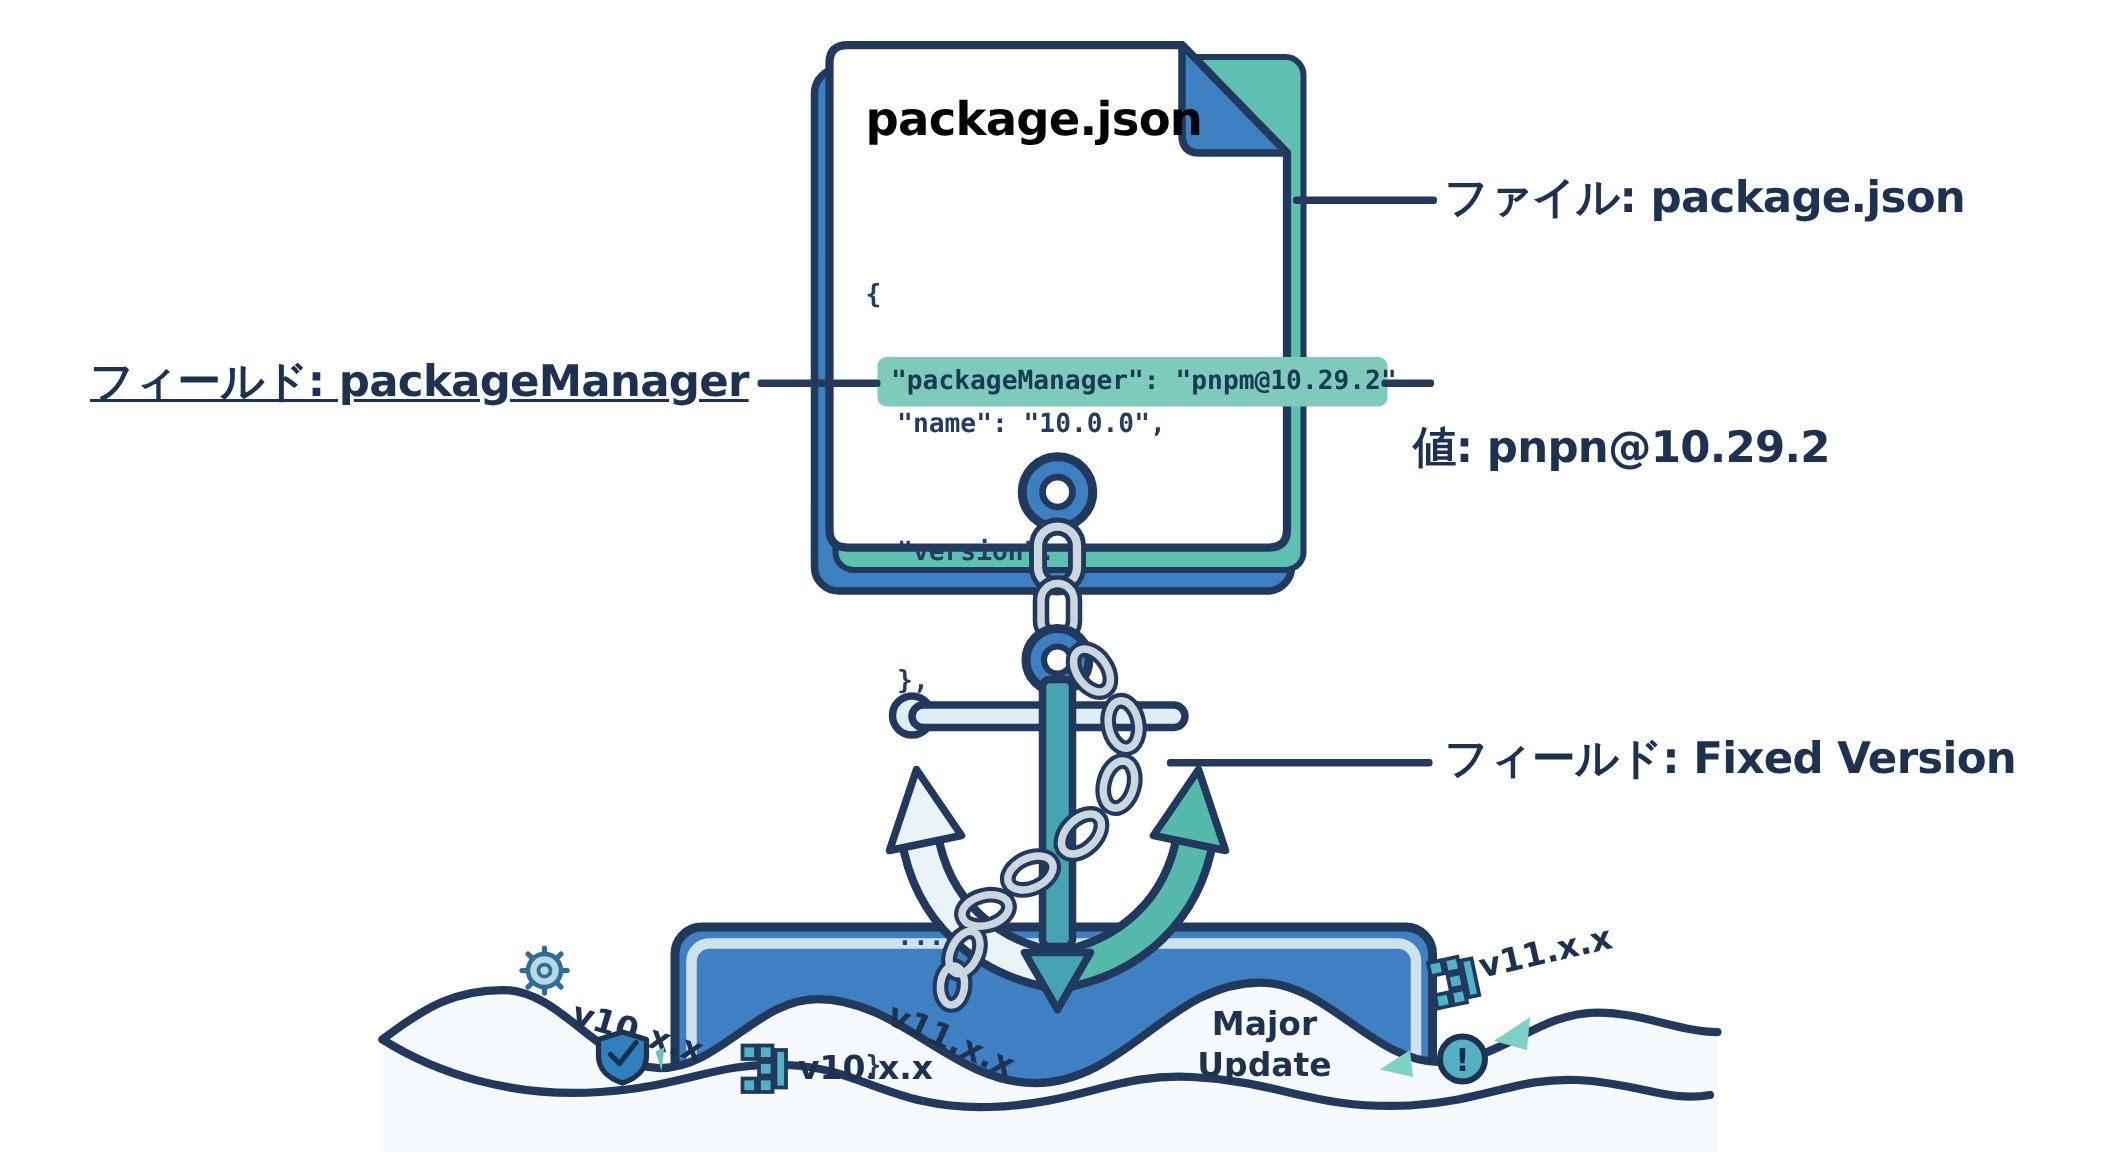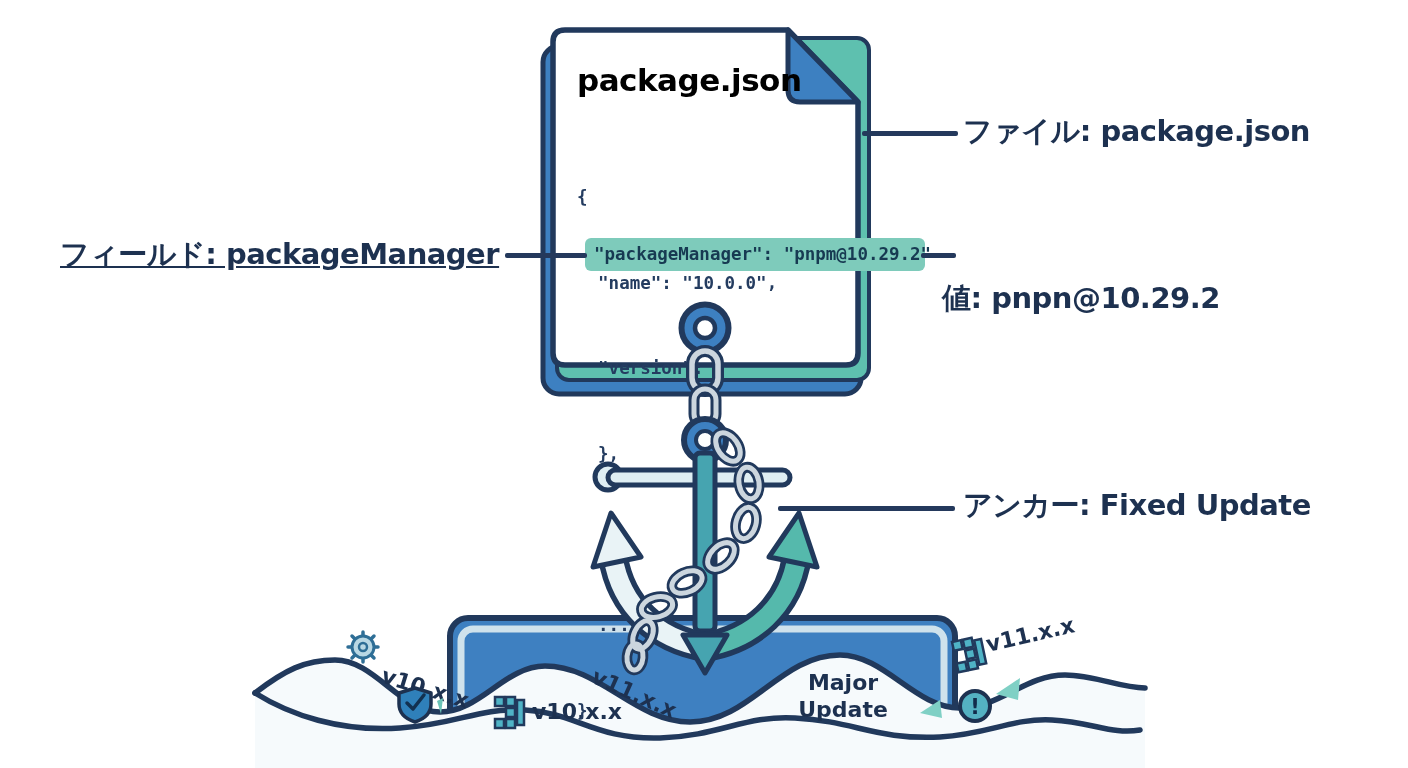--- a/index.html
+++ b/index.html
@@ -216,15 +216,15 @@
   </svg>
 
   <div class="line" style="left:862px;top:131px;width:96px;"></div>
   <div class="line" style="left:505px;top:253px;width:82px;"></div>
   <div class="line" style="left:921px;top:253px;width:35px;"></div>
   <div class="line" style="left:778px;top:506px;width:177px;"></div>
 
   <div class="callout" style="left:963px;top:112px;">ファイル: package.json</div>
   <div class="callout right-align" style="left:60px;top:235px;width:437px;">フィールド: packageManager</div>
   <div class="callout" style="left:942px;top:235px;margin-top:44px;">値: pnpn@10.29.2</div>
-  <div class="callout" style="left:963px;top:486px;">アンカー: Fixed Update</div>
+  <div class="callout" style="left:963px;top:486px;">フィールド: Fixed Version</div>
 
 </div>
 
 </body></html>

